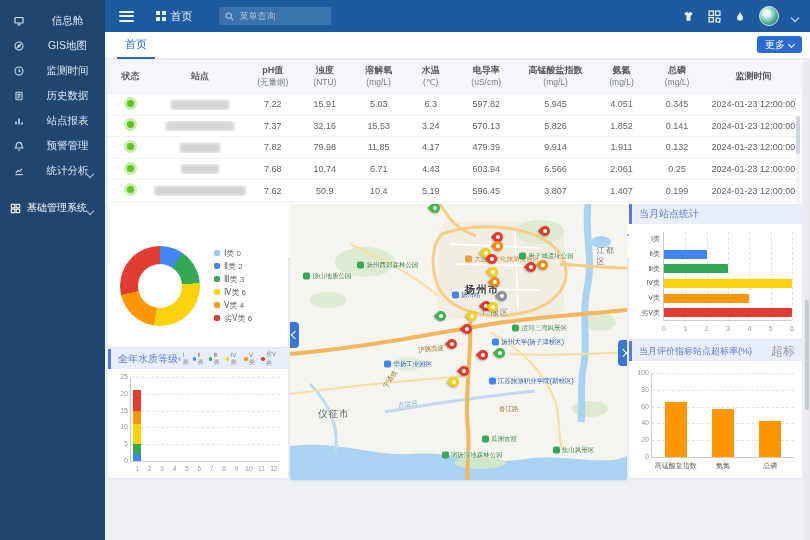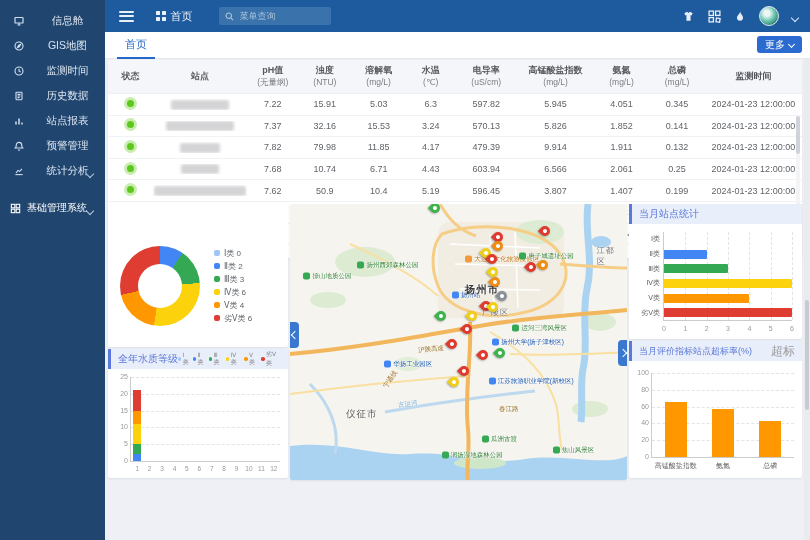--- a/index.html
+++ b/index.html
@@ -554,21 +554,21 @@
         <div class="poi poi-green" style="left: 45%; top: 91%;">
           <span class="pi"></span>
           <span>润扬湿地森林公园</span>
         </div>
         <div class="poi poi-green" style="left: 78%; top: 89%;">
           <span class="pi"></span>
           <span>焦山风景区</span>
         </div>
         <div class="maplbl city" style="left: 57%; top: 31%;">扬州市</div>
         <div class="maplbl dist" style="left: 61%; top: 39%;">广陵区</div>
-        <div class="maplbl city2" style="left: 13%; top: 76%; margin-left: 28px;">仪征市</div>
+        <div class="maplbl city2" style="left: 13%; top: 76%;">仪征市</div>
         <div class="maplbl dist" style="left: 94%; top: 19%;">江都区</div>
         <div class="roadlbl" style="left: 38%; top: 51%; transform: rotate(-5deg);">沪陕高速</div>
         <div class="roadlbl" style="left: 27%; top: 62%; transform: rotate(-55deg);">宁通线</div>
         <div class="roadlbl" style="left: 62%; top: 73%; transform: rotate(0deg);">春江路</div>
         <div class="roadlbl waterlbl" style="left: 32%; top: 71%; transform: rotate(-8deg);">古运河</div>
         <div class="pin" style="left: 61.6%; top: 13.9%;">
           <div class="pb" style="background: rgb(224, 57, 46);">
             <div class="pd"></div>
           </div>
         </div>

